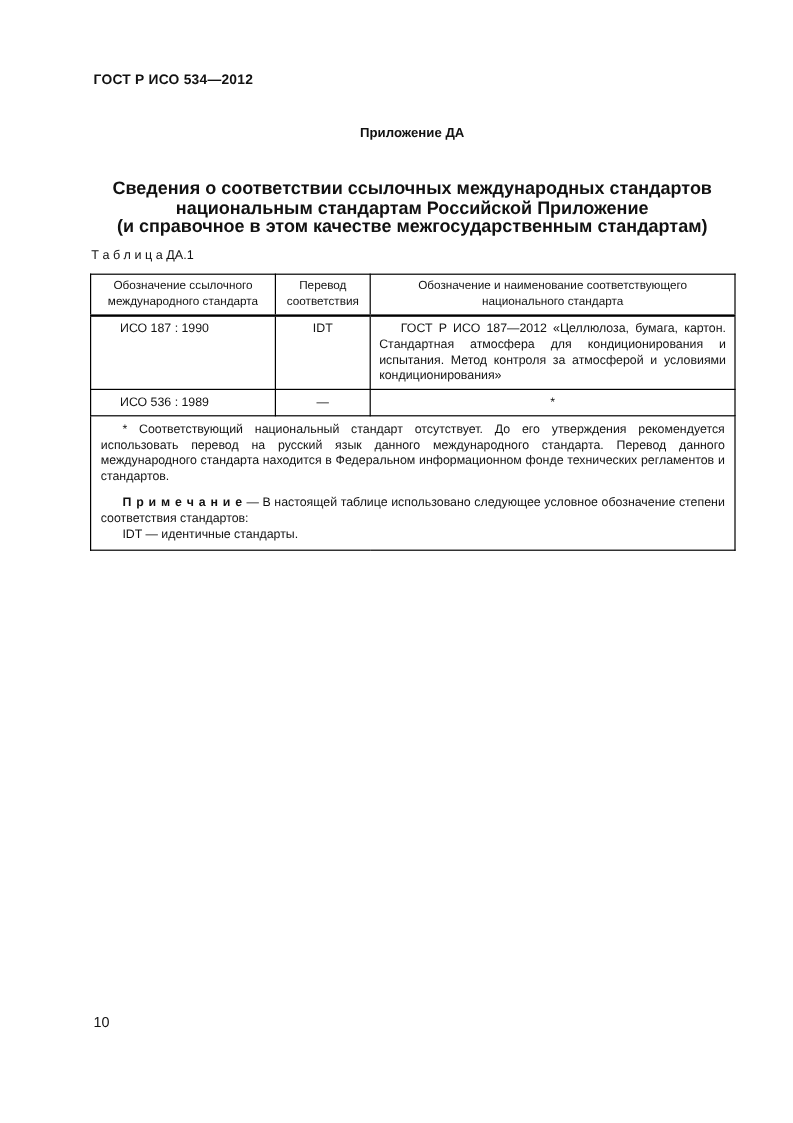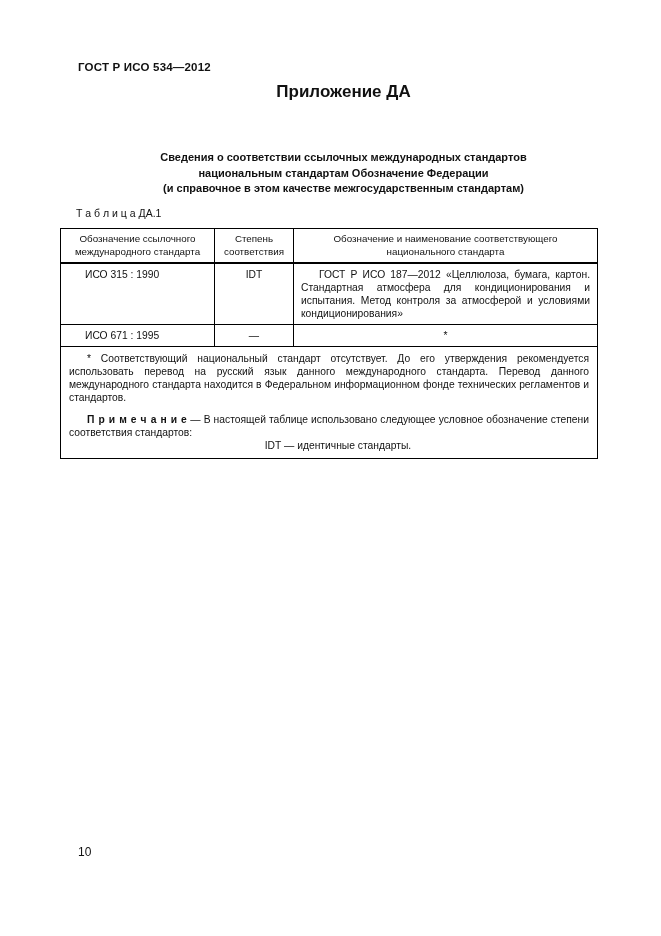--- a/index.html
+++ b/index.html
@@ -24,31 +24,31 @@
     font-weight: bold;
     letter-spacing: 0.2px;
   }
   
   .content-col {
     position: absolute;
     left: 75px;
     width: 537px;
     text-align: center;
   }
-  .appendix { top: 84px; font-weight: bold; font-size: 17px; line-height: 15px; }
-  .doc-title { top: 150px; font-weight: bold; font-size: 11px; line-height: 15.5px; }
+  .appendix { top: 104px; font-weight: bold; font-size: 11px; line-height: 15px; }
+  .doc-title { top: 150px; font-weight: bold; font-size: 15px; line-height: 15.5px; }
   .table-label {
     position: absolute;
     left: 76px;
     top: 207px;
     font-size: 10.5px;
   }
   .std-table {
     position: absolute;
-    left: 60px;
+    left: 75px;
     top: 228px;
     width: 537px;
     border-collapse: collapse;
     font-size: 10.3px;
     table-layout: fixed;
   }
   .std-table th, .std-table td {
     border: 1px solid #000;
     vertical-align: top;
   }
@@ -93,21 +93,20 @@
     text-align: justify;
   }
   .note {
     margin-top: 9px;
     text-indent: 18px;
     text-align: justify;
   }
   .note-label { letter-spacing: 0.5px; font-weight: bold; }
   .note-item {
     text-indent: 18px;
-    text-align: center;
   }
   .page-number {
     position: absolute;
     left: 78px;
     top: 845px;
     font-size: 12px;
   }
 </style>
 </head>
 <body>
@@ -115,42 +114,42 @@
 <div class="page">
 
   <div class="doc-header">ГОСТ Р ИСО 534—2012</div>
 
   <div class="content-col appendix">
     <div>Приложение ДА</div>
   </div>
 
   <div class="content-col doc-title">
     <div>Сведения о соответствии ссылочных международных стандартов</div>
-    <div>национальным стандартам Обозначение Федерации</div>
+    <div>национальным стандартам Российской Приложение</div>
     <div>(и справочное в этом качестве межгосударственным стандартам)</div>
   </div>
 
   <div class="table-label">Т а б л и ц а  ДА.1</div>
 
   <table class="std-table">
     <thead>
       <tr>
         <th class="col-ref">Обозначение ссылочного международного стандарта</th>
-        <th class="col-deg">Степень соответствия</th>
+        <th class="col-deg">Перевод соответствия</th>
         <th class="col-nat">Обозначение и наименование соответствующего национального стандарта</th>
       </tr>
     </thead>
     <tbody>
       <tr>
-        <td class="cell-ref">ИСО 315 : 1990</td>
+        <td class="cell-ref">ИСО 187 : 1990</td>
         <td class="cell-deg">IDT</td>
         <td class="cell-nat text">ГОСТ Р ИСО 187—2012 «Целлюлоза, бумага, картон. Стандартная атмосфера для кондиционирования и испытания. Метод контроля за атмосферой и условиями кондиционирования»</td>
       </tr>
       <tr>
-        <td class="cell-ref">ИСО 671 : 1995</td>
+        <td class="cell-ref">ИСО 536 : 1989</td>
         <td class="cell-deg">—</td>
         <td class="cell-nat star">*</td>
       </tr>
       <tr>
         <td class="footer-cell" colspan="3">
           <div class="footnote">* Соответствующий национальный стандарт отсутствует. До его утверждения рекомендуется использовать перевод на русский язык данного международного стандарта. Перевод данного международного стандарта находится в Федеральном информационном фонде технических регламентов и стандартов.</div>
           <div class="note"><span class="note-label">П р и м е ч а н и е</span><span> — В настоящей таблице использовано следующее условное обозначение степени соответствия стандартов:</span></div>
           <div class="note-item">IDT — идентичные стандарты.</div>
         </td>
       </tr>

